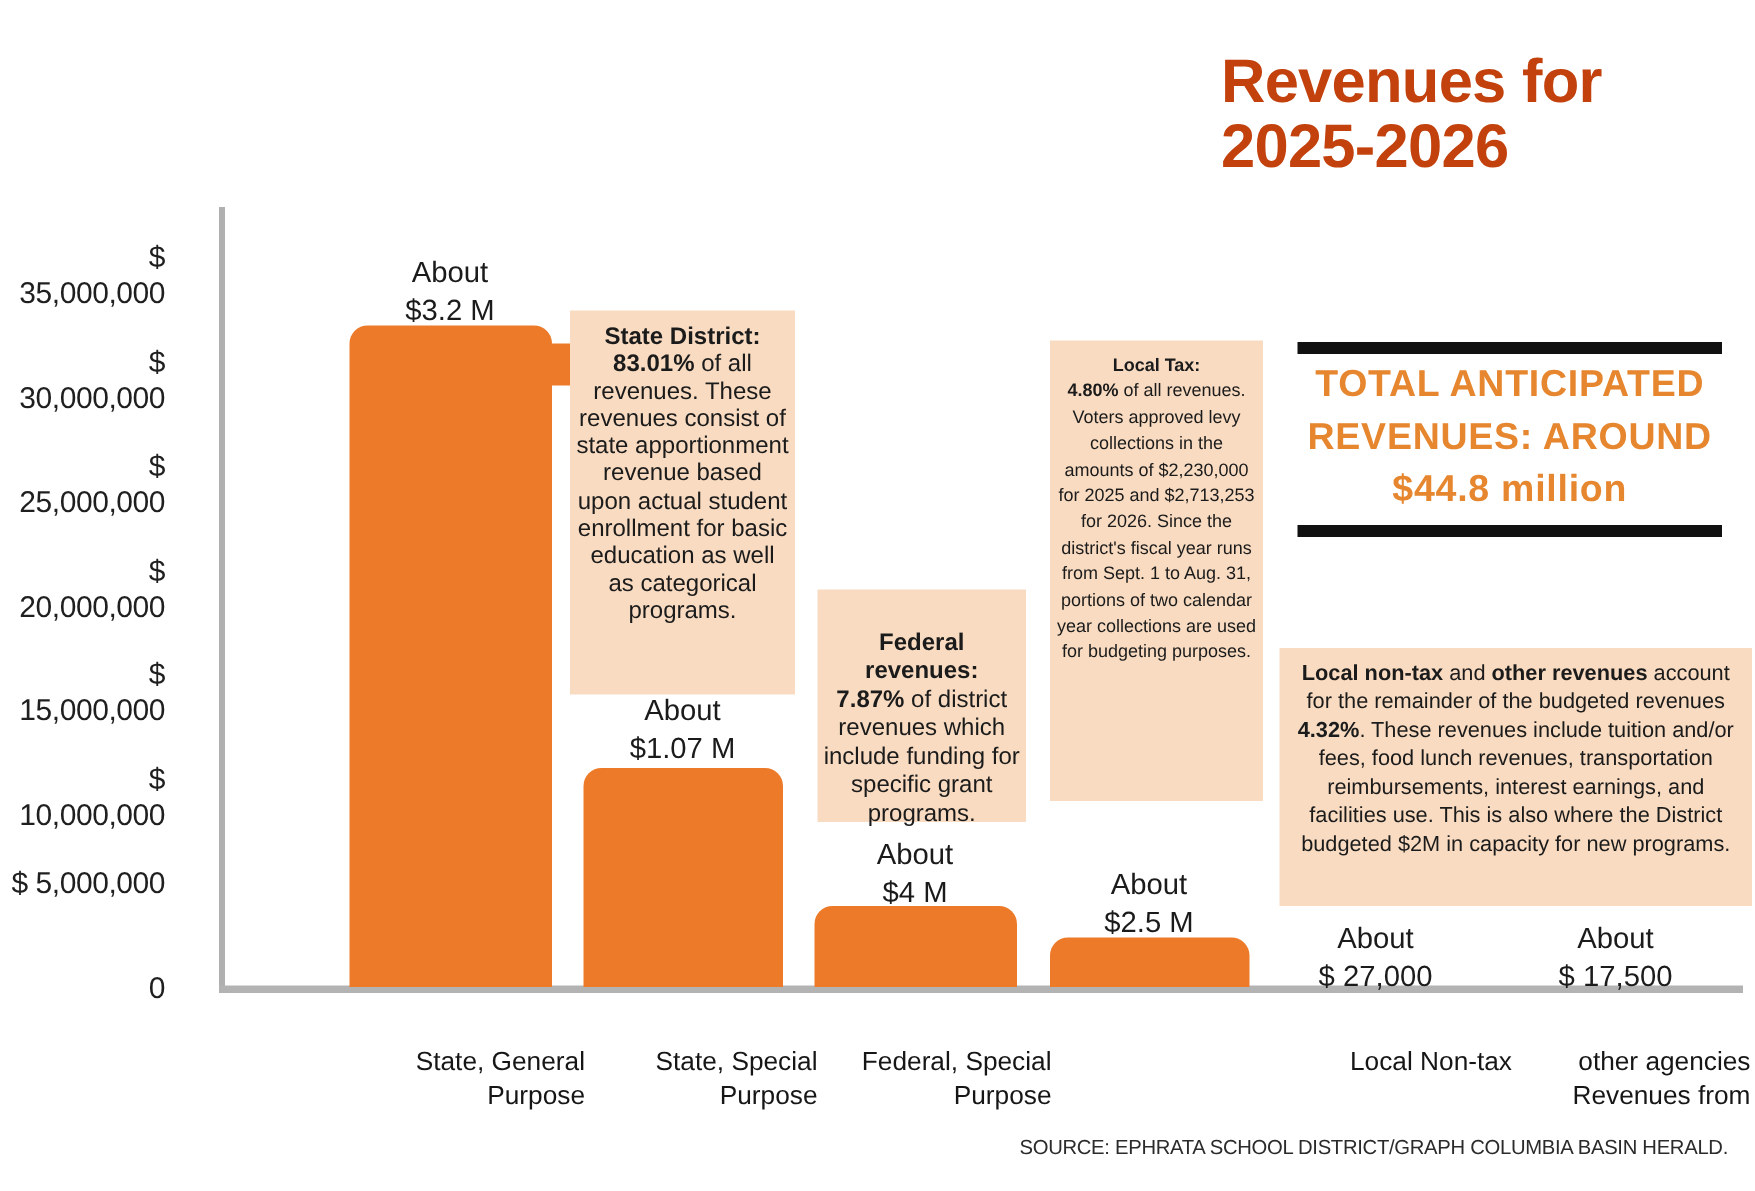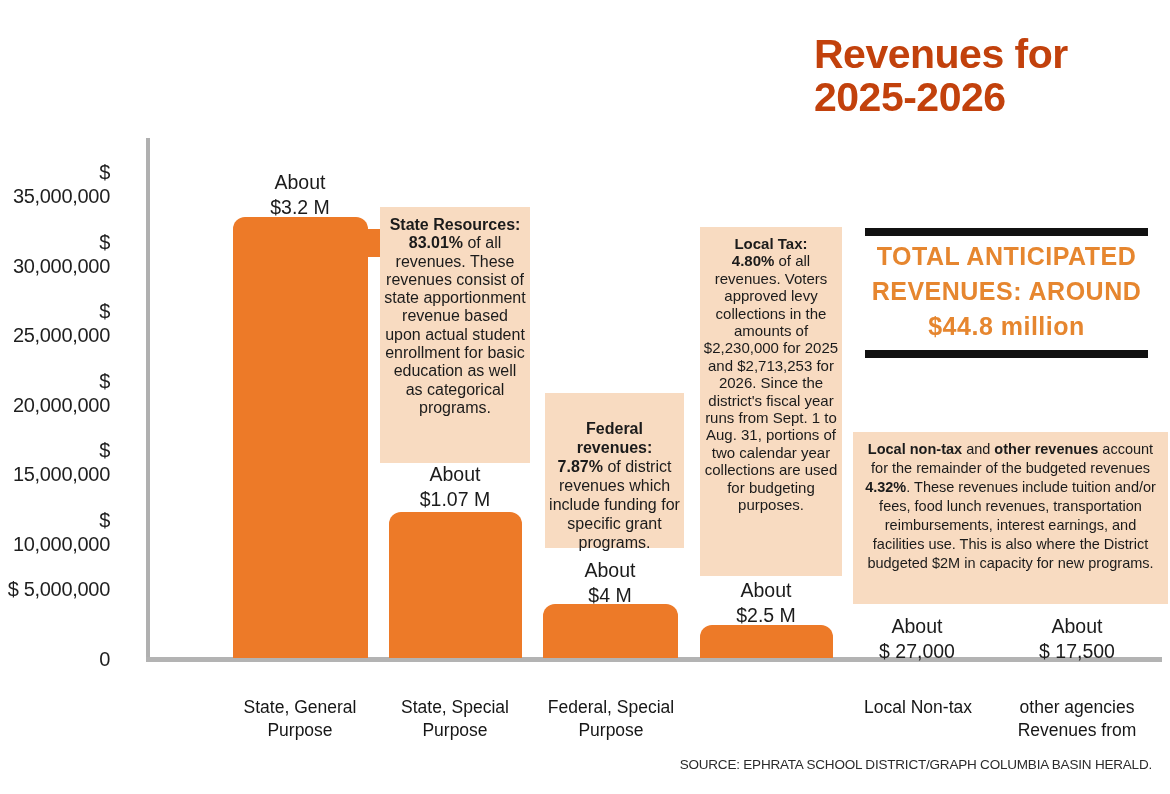--- a/index.html
+++ b/index.html
@@ -25,33 +25,33 @@
 
   
   .vlabel{position:absolute;text-align:center;font-size:19.5px;line-height:25px;color:#1b1b1b;}
 
   
   .note{position:absolute;background:#F8DBC1;text-align:center;color:#1b1b1b;box-sizing:border-box;}
   .note b{font-weight:bold;}
   .note .ttl{display:block;font-weight:bold;}
   .note-state{left:380px;top:207px;width:150px;height:256px;font-size:16px;line-height:18.3px;padding:9px 4px;}
   .note-federal{left:545px;top:393px;width:139px;height:155px;font-size:16px;line-height:19px;padding:26px 3px;}
-  .note-localtax{left:700px;top:227px;width:142px;height:349px;font-size:15px;line-height:17.4px;padding:8px 2px;}
+  .note-localtax{left:700px;top:227px;width:142px;height:307px;font-size:12px;line-height:17.4px;padding:8px 2px;}
   .note-nontax{left:853px;top:432px;width:315px;height:172px;font-size:14.5px;line-height:19px;padding:8px 6px;}
 
   
   .arrow{position:absolute;left:364px;top:210px;}
 
   
   .total-rule{position:absolute;left:865px;width:283px;height:8px;background:#111111;}
   .total-text{position:absolute;left:855px;top:239px;width:303px;text-align:center;
               color:#E6862F;font-weight:bold;font-size:25px;line-height:35px;letter-spacing:0.5px;}
 
   
-  .cat{position:absolute;top:696px;width:180px;text-align:center;font-size:17.5px;line-height:23px;color:#161616;}
+  .cat{position:absolute;top:696px;width:180px;text-align:right;font-size:17.5px;line-height:23px;color:#161616;}
 
   .source{position:absolute;right:18px;top:757px;font-size:13.5px;color:#2b2b2b;letter-spacing:-0.2px;}
 </style>
 </head>
 <body>
 
 <div class="stage">
 
   <div class="page-title">
     <div>Revenues for</div>
@@ -101,21 +101,21 @@
     <div>About</div>
       <div>$ 17,500</div>
   </div>
 
   <svg class="arrow" width="46" height="66" viewBox="0 0 46 66">
     <rect x="0" y="19" width="22" height="28" fill="#ED7A28"></rect>
     <polygon points="21,4 44,33 21,62" fill="#ED7A28"></polygon>
   </svg>
 
   <div class="note note-state">
-    <span class="ttl">State Resources:</span><b>83.01%</b><span> of all revenues. These revenues consist of state apportionment revenue based upon actual student enrollment for basic education as well as categorical programs.</span>
+    <span class="ttl">State District:</span><b>83.01%</b><span> of all revenues. These revenues consist of state apportionment revenue based upon actual student enrollment for basic education as well as categorical programs.</span>
   </div>
 
   <div class="note note-federal">
     <span class="ttl">Federal revenues:</span><b>7.87%</b><span> of district revenues which include funding for specific grant programs.</span>
   </div>
 
   <div class="note note-localtax">
     <span class="ttl">Local Tax:</span><b>4.80%</b><span> of all revenues. Voters approved levy collections in the amounts of $2,230,000 for 2025 and $2,713,253 for 2026. Since the district's fiscal year runs from Sept. 1 to Aug. 31, portions of two calendar year collections are used for budgeting purposes.</span>
   </div>
 

